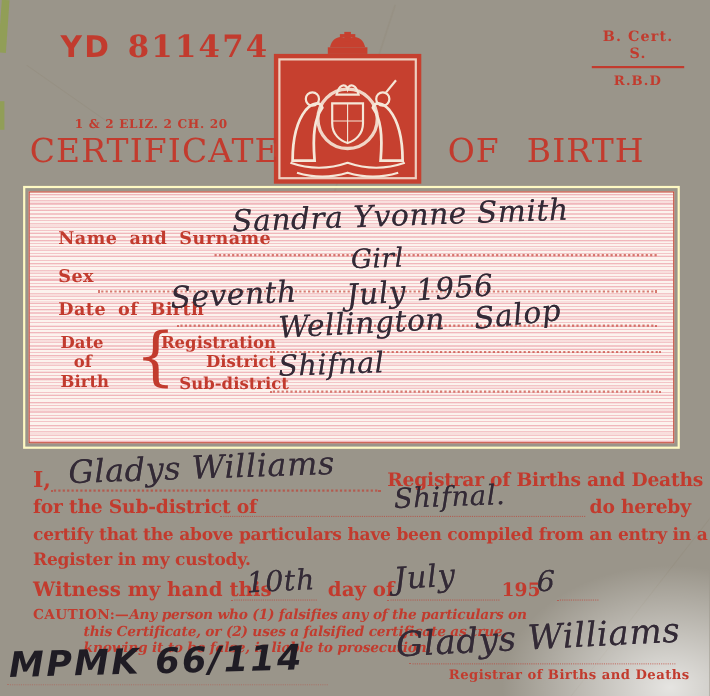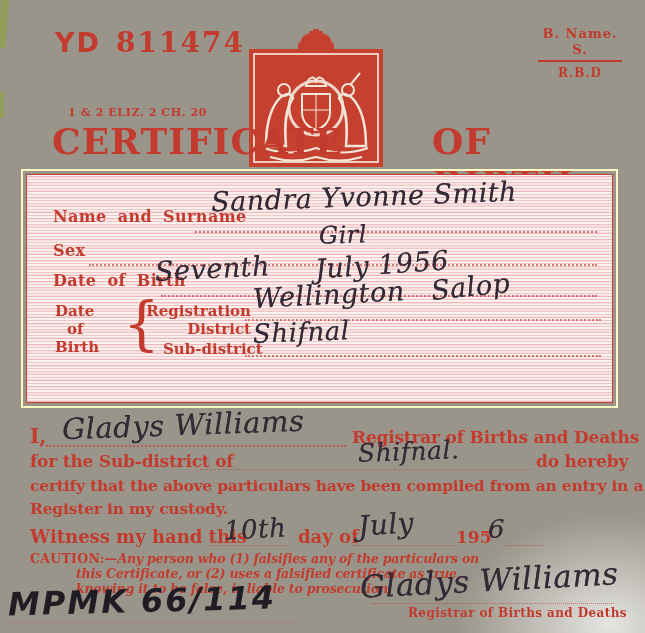--- a/index.html
+++ b/index.html
@@ -21,21 +21,21 @@
   .abs{position:absolute;}
   .dots{position:absolute;height:0;border-bottom:2px dotted rgba(194,59,46,.65);}
   .dots.fine{border-bottom:1.5px dotted rgba(194,59,46,.6);}
 
   .serial-prefix{font-family:"DejaVu Sans",sans-serif;font-weight:bold;font-size:27px;letter-spacing:2px;}
   .serial-number{font-family:"DejaVu Serif",serif;font-size:28px;font-weight:600;letter-spacing:2px;}
   .stamp{width:84px;text-align:center;line-height:1.25;}
   .stamp .l1{font-size:13px;font-weight:700;border-bottom:2px solid #c23b2e;padding-bottom:1px;display:inline-block;letter-spacing:1px;}
   .stamp .l2{font-size:12px;font-weight:700;letter-spacing:1px;}
   .statute{font-size:11px;font-weight:700;letter-spacing:.6px;}
-  .big-title{font-size:36px;font-weight:700;letter-spacing:1px;margin-left:25px;}
+  .big-title{font-size:30px;font-weight:400;letter-spacing:1px;}
 
   .box{
     position:absolute;left:21px;top:169px;width:593px;height:235px;
     border:2px solid #fef9c3;
   }
   .box-inner{
     position:absolute;inset:3px;border:1px solid #c44434;
     background-color:#fcf3ee;
     background-image:
       repeating-linear-gradient(0deg, rgba(222,90,110,.30) 0px, rgba(222,90,110,.30) 1px, rgba(255,255,255,0) 1px, rgba(255,255,255,0) 3px),
@@ -62,21 +62,21 @@
   <div class="crease" style="left:575px;top:430px;width:2px;height:260px;transform:rotate(38deg);"></div>
   <div class="crease" style="left:60px;top:40px;width:2px;height:90px;transform:rotate(-55deg);"></div>
   <div class="corner-light"></div>
 
   <div class="abs" style="left:55px;top:26px;">
     <span class="red serial-prefix">YD</span>
     <span class="red serial-number" style="margin-left:10px;">811474</span>
   </div>
 
   <div class="abs stamp" style="left:538px;top:26px;">
-    <span class="red l1">B. Name. S.</span><br>
+    <span class="red l1">B. Cert. S.</span><br>
     <span class="red l2">R.B.D</span>
   </div>
 
   <div class="abs" style="left:246px;top:26px;">
     <svg width="140" height="144" viewBox="0 0 140 144" aria-hidden="true">
       <g fill="#c6402f">
         <rect x="52" y="17" width="36" height="6"></rect>
         <path d="M54 17 C56 7,66 5,70 11 C74 5,84 7,86 17 Z"></path>
         <rect x="67" y="3" width="6" height="9"></rect>
         <rect x="63" y="5" width="14" height="3"></rect>

